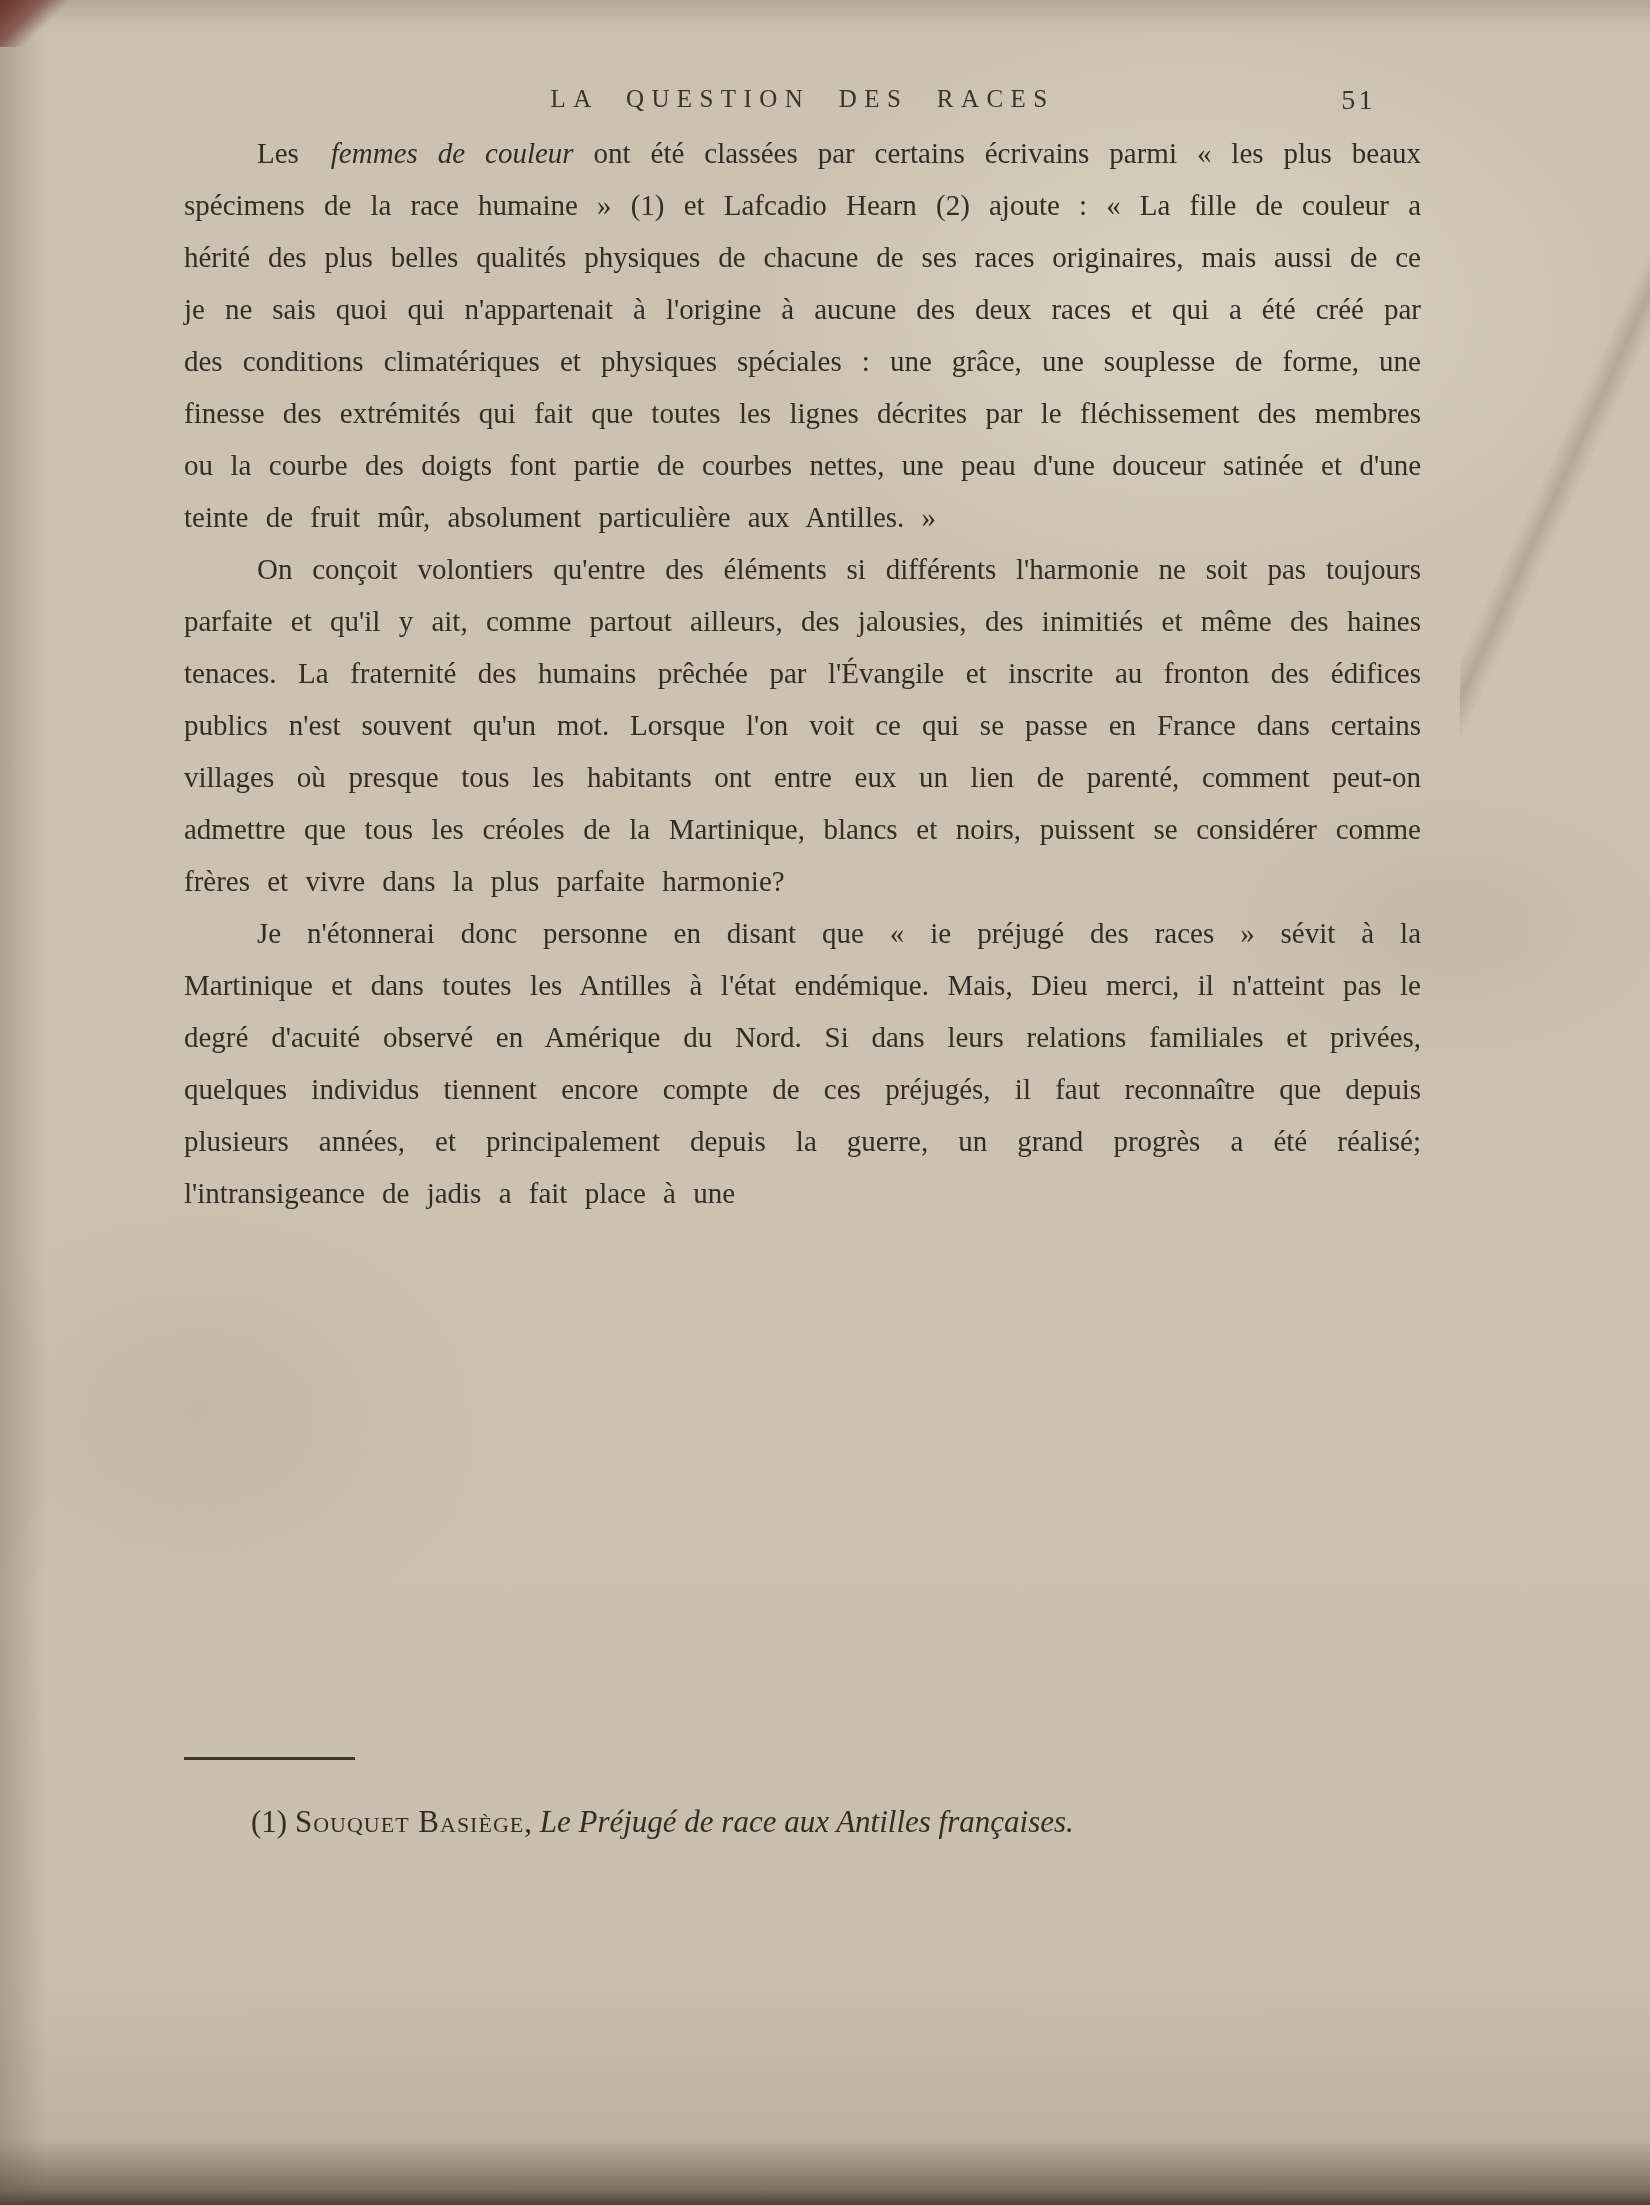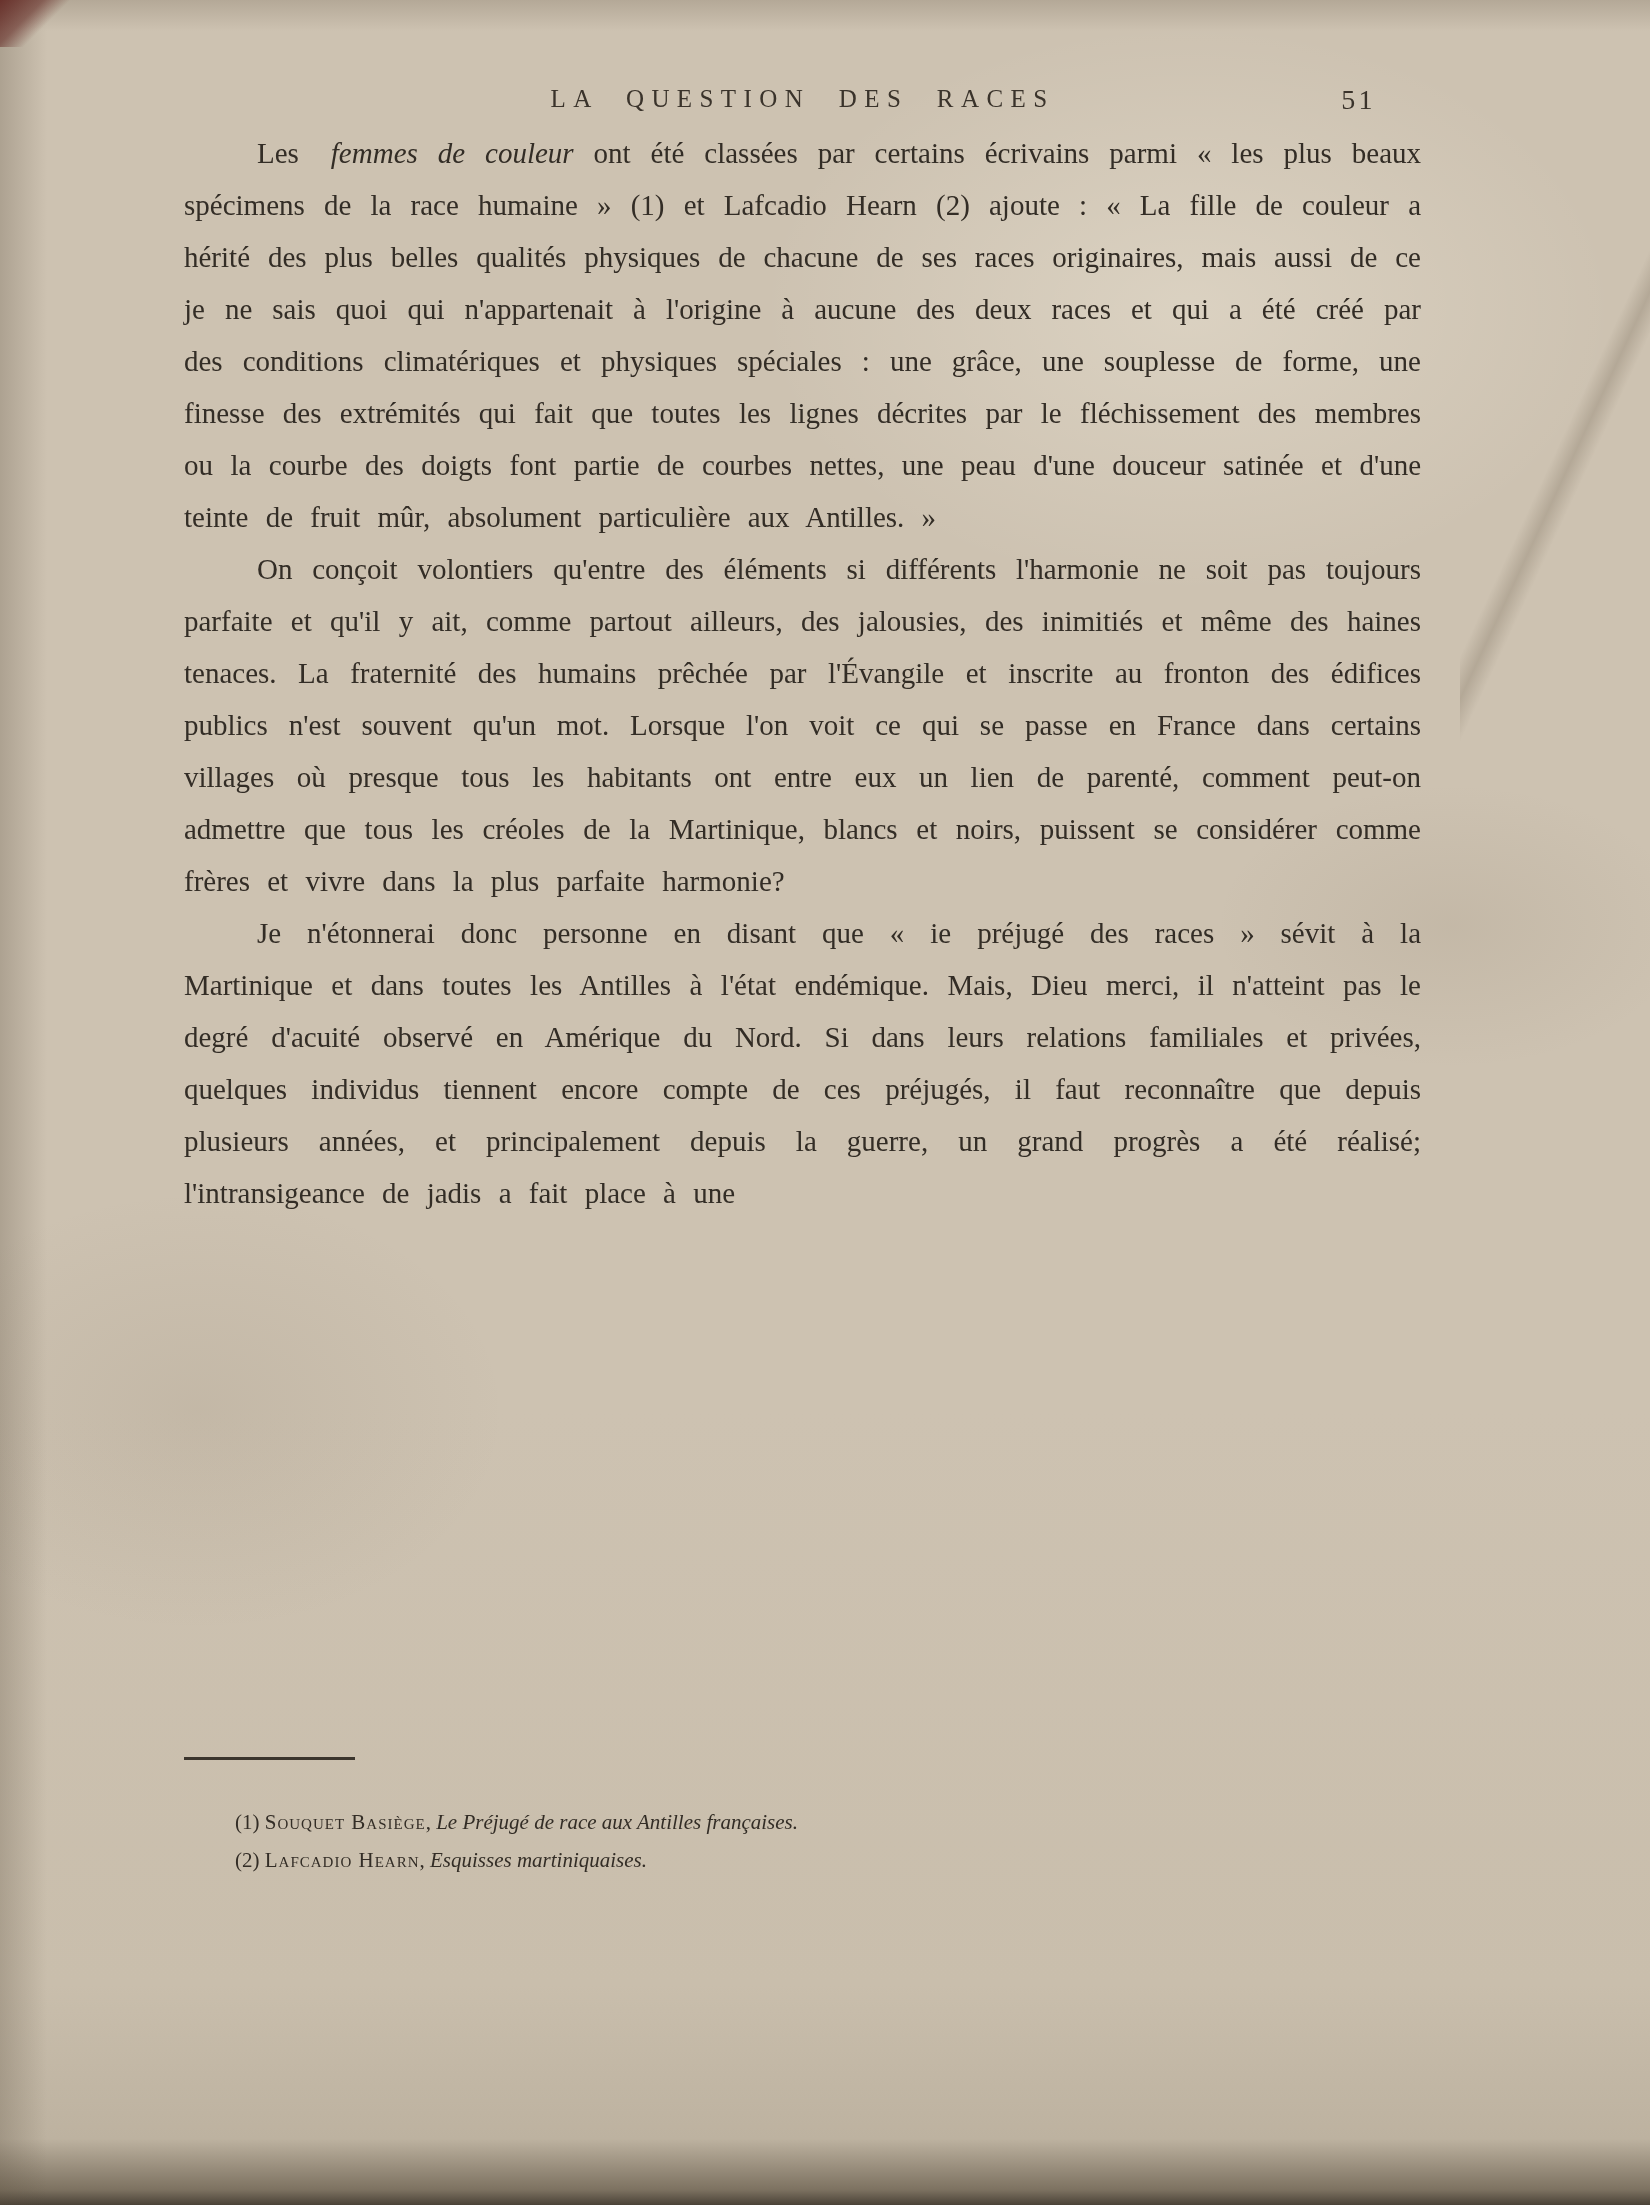--- a/index.html
+++ b/index.html
@@ -90,24 +90,24 @@
     position: absolute;
     left: 184px;
     top: 1757px;
     width: 171px;
     height: 3.4px;
     background: #3b352d;
   }
 
   .footnotes {
     position: absolute;
-    left: 235px;
+    left: 251px;
     top: 1803px;
     width: 1191px;
-    font-size: 21px;
+    font-size: 31px;
     line-height: 38px;
     color: #332d26;
   }
   .footnote { margin: 0; }
   .footnote em { font-style: italic; }
   .sc {
     font-variant: small-caps;
     letter-spacing: 1px;
   }
 </style>
@@ -129,17 +129,16 @@
   <main class="body-text">
     <p><span>Les </span><em>femmes de couleur</em><span> ont été classées par certains écrivains parmi « les plus beaux spécimens de la race humaine » (1) et Lafcadio Hearn (2) ajoute : « La fille de couleur a hérité des plus belles qualités physiques de chacune de ses races originaires, mais aussi de ce je ne sais quoi qui n'appartenait à l'origine à aucune des deux races et qui a été créé par des conditions climatériques et physiques spéciales : une grâce, une souplesse de forme, une finesse des extrémités qui fait que toutes les lignes décrites par le fléchissement des membres ou la courbe des doigts font partie de courbes nettes, une peau d'une douceur satinée et d'une teinte de fruit mûr, absolument particulière aux Antilles. »</span></p>
     <p>On conçoit volontiers qu'entre des éléments si différents l'harmonie ne soit pas toujours parfaite et qu'il y ait, comme partout ailleurs, des jalousies, des inimitiés et même des haines tenaces. La fraternité des humains prêchée par l'Évangile et inscrite au fronton des édifices publics n'est souvent qu'un mot. Lorsque l'on voit ce qui se passe en France dans certains villages où presque tous les habitants ont entre eux un lien de parenté, comment peut-on admettre que tous les créoles de la Martinique, blancs et noirs, puissent se considérer comme frères et vivre dans la plus parfaite harmonie?</p>
     <p>Je n'étonnerai donc personne en disant que « ie préjugé des races » sévit à la Martinique et dans toutes les Antilles à l'état endémique. Mais, Dieu merci, il n'atteint pas le degré d'acuité observé en Amérique du Nord. Si dans leurs relations familiales et privées, quelques individus tiennent encore compte de ces préjugés, il faut reconnaître que depuis plusieurs années, et principalement depuis la guerre, un grand progrès a été réalisé; l'intransigeance de jadis a fait place à une</p>
   </main>
 
   <div class="footnote-rule"></div>
 
   <footer class="footnotes">
     <p class="footnote"><span>(1) </span><span class="sc">Souquet Basiège</span><span>, </span><em>Le Préjugé de race aux Antilles françaises.</em></p>
-    <p class="footnote"><span>(2) </span><span class="sc">Lafcadio Hearn</span><span>, </span><em>Esquisses martiniquaises.</em></p>
   </footer>
 
 </div>
 
 
 </body></html>

